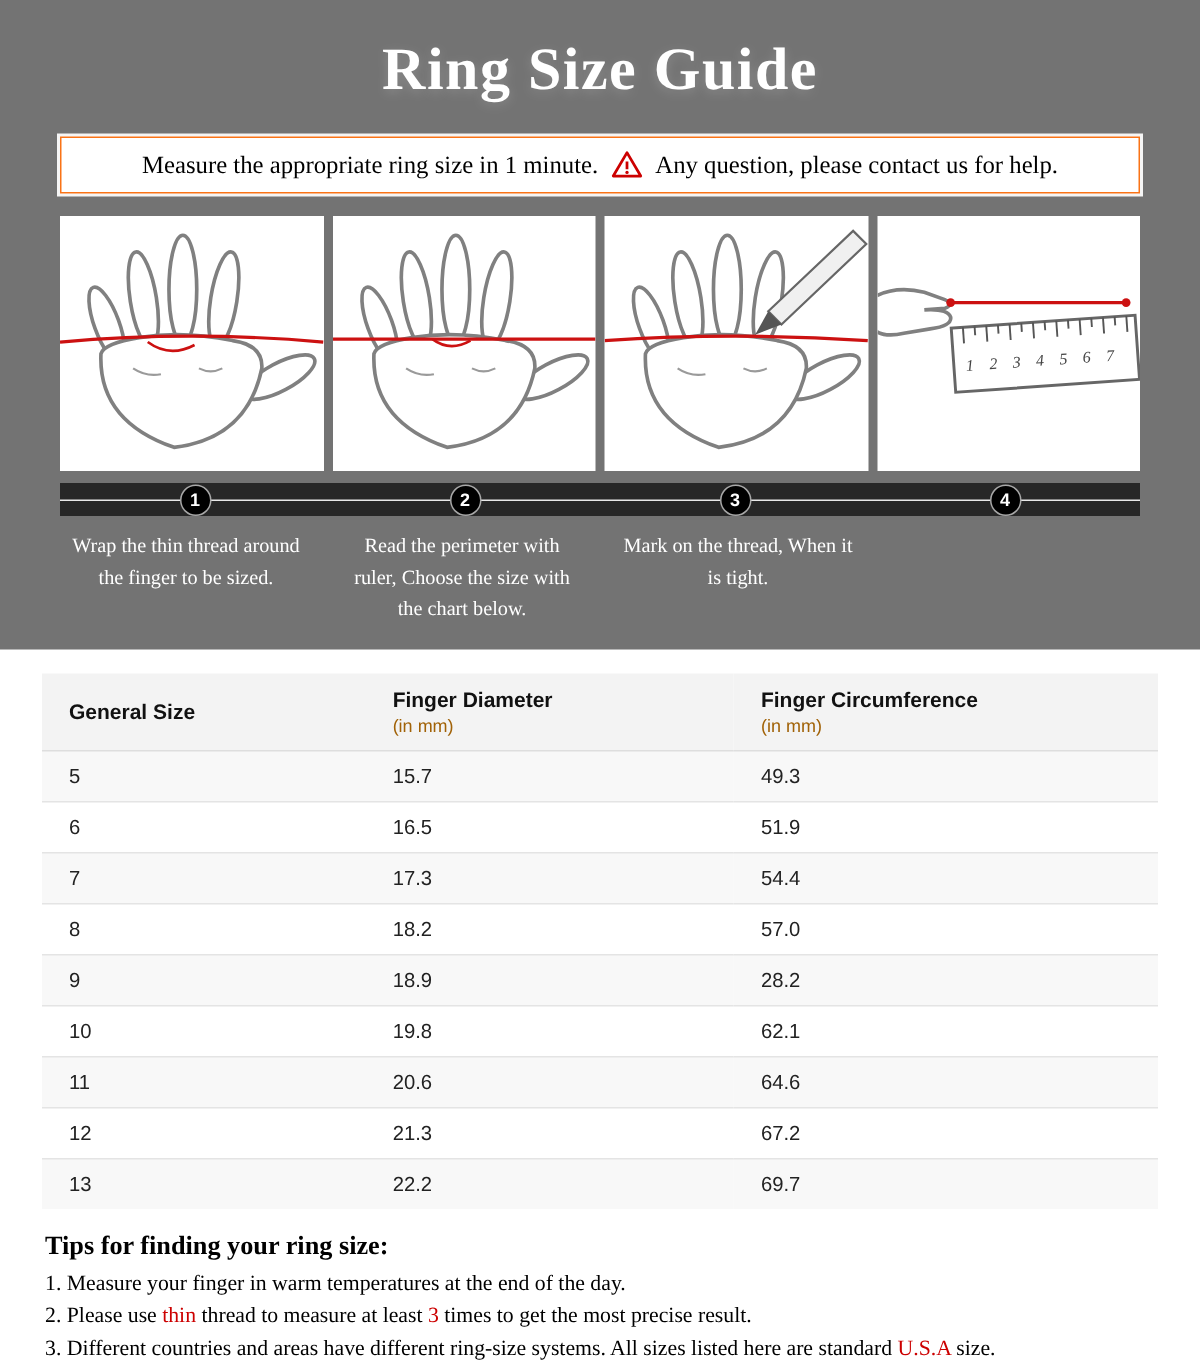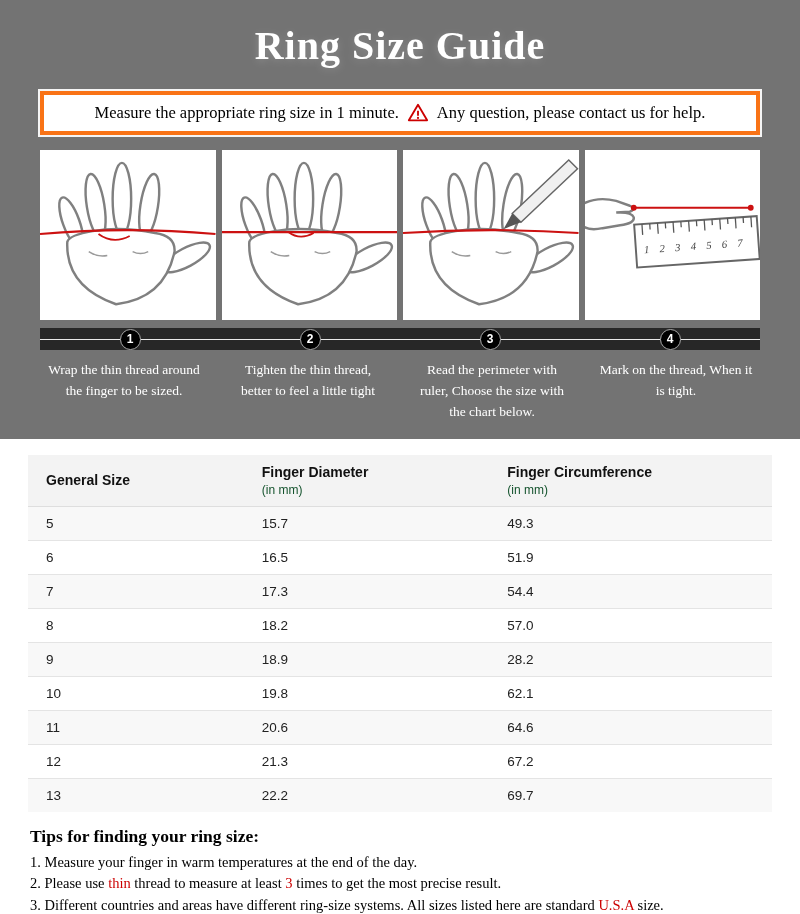--- a/index.html
+++ b/index.html
@@ -9,21 +9,21 @@
 
   
   .dark-section { background: #737373; padding-bottom: 16px; }
   .title {
     color: #ffffff; text-align: center;
     font-family: "Liberation Serif", serif; font-weight: bold;
     font-size: 40px; line-height: 1; letter-spacing: 1px;
     padding: 26px 0 21px; text-shadow: 0 2px 8px rgba(255,255,255,0.18);
   }
   .banner {
-    margin: 4px 40px 0; background: #ffffff; border: 4px solid #f97316;
+    margin: 4px 40px 0; background: #ffffff; border: 1px solid #f97316;
     box-shadow: 0 0 0 2px #f5f5f5;
     display: flex; align-items: center; justify-content: center; gap: 8px;
     padding: 7px 6px; color: #000;
     font-family: "Liberation Serif", serif; font-size: 16.5px;
   }
   .warn-icon { display: inline-flex; align-items: center; }
 
   .panels { display: grid; grid-template-columns: repeat(4, 1fr); gap: 6px; margin: 15px 40px 0; }
   .panel { background: #ffffff; height: 170px; overflow: hidden; }
   .hand-svg { width: 100%; height: 100%; display: block; }
@@ -51,21 +51,21 @@
   }
 
   
   .table-wrap { margin: 16px 28px 0; }
   table.size-table { width: 100%; border-collapse: collapse; }
   .size-table thead th {
     background: #f3f3f3; text-align: left; vertical-align: middle;
     padding: 9px 10px 9px 18px; border-bottom: 1px solid #dedede;
   }
   .col-title { display: block; font-weight: bold; font-size: 14px; color: #111; }
-  .col-sub { display: block; font-weight: normal; font-size: 12px; color: #14532d; margin-top: 3px; }
+  .col-sub { display: block; font-weight: normal; font-size: 12px; color: #a16207; margin-top: 3px; }
   .size-table tbody td {
     padding: 9px 10px 9px 18px; font-size: 13.5px; color: #222;
     border-top: 1px solid #e4e4e4;
   }
   .size-table tbody tr:nth-child(odd) { background: #f8f8f8; }
 
   
   .tips { margin: 14px 30px 0; color: #000; font-family: Liberation Serif, serif; }
   .tips-heading { font-size: 17.5px; font-weight: bold; margin-bottom: 6px; }
   .tip { font-size: 14.5px; line-height: 1.32; margin: 2.5px 0; }
@@ -179,21 +179,20 @@
 
     <div class="strip">
       <div class="badge">1</div>
       <div class="badge">2</div>
       <div class="badge">3</div>
       <div class="badge">4</div>
     </div>
 
     <div class="captions">
       <div class="caption">Wrap the thin thread around the finger to be sized.</div>
-      <div class="caption">Tighten the thin thread, better to feel a little tight</div>
       <div class="caption">Read the perimeter with ruler, Choose the size with the chart below.</div>
       <div class="caption">Mark on the thread, When it is tight.</div>
     </div>
 
   </div>
 
   <div class="table-wrap">
     <table class="size-table">
       <colgroup>
           <col style="width:29%">

